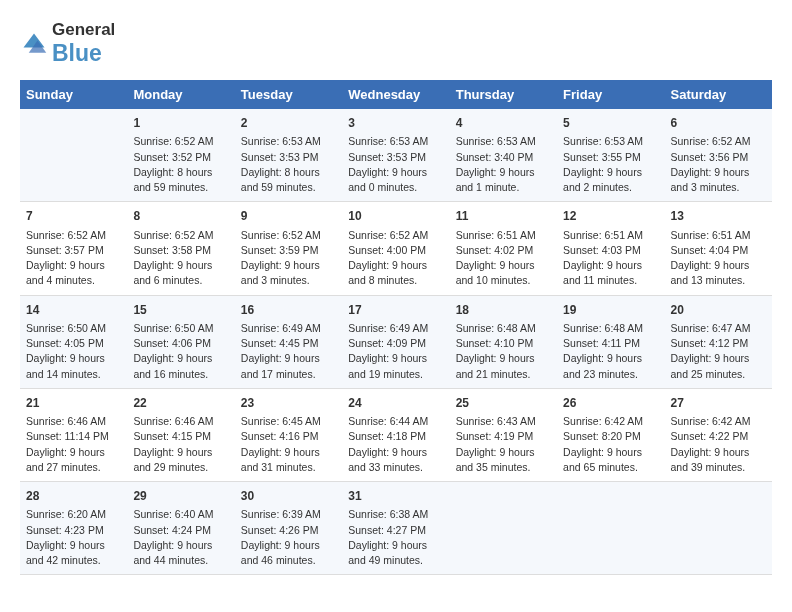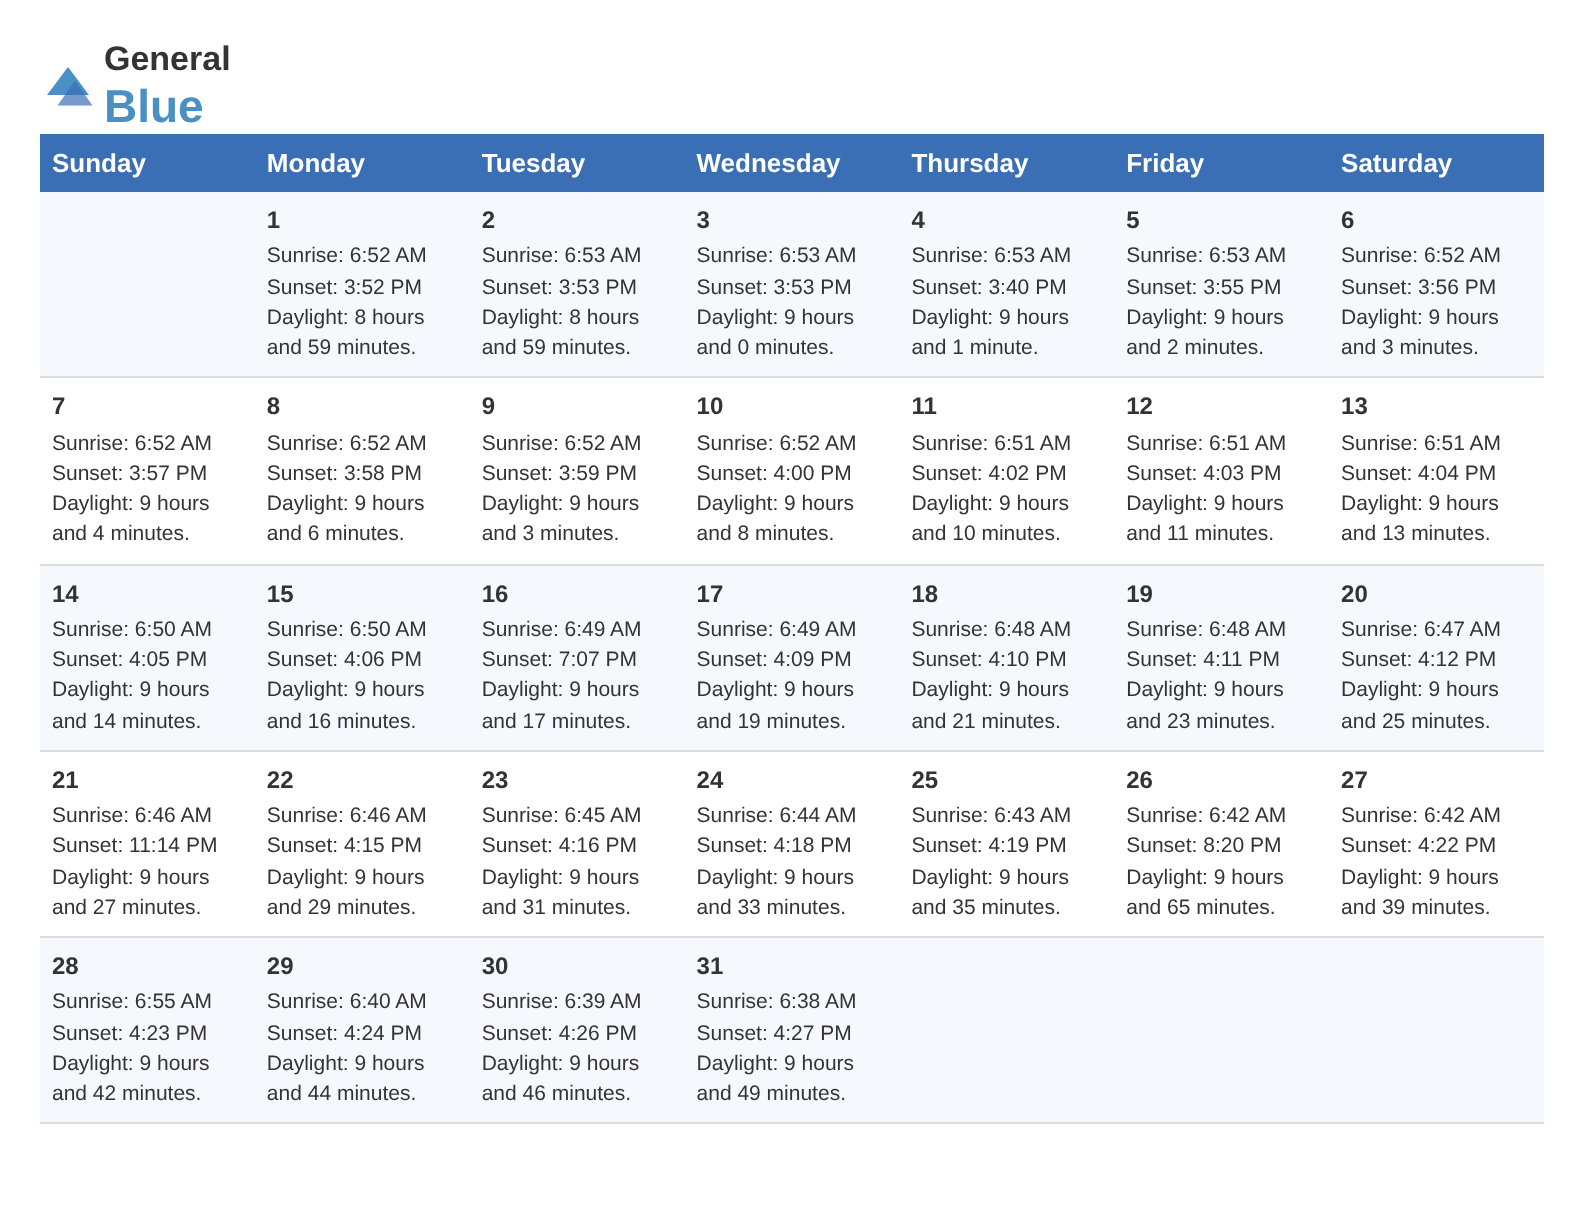--- a/index.html
+++ b/index.html
@@ -7,21 +7,21 @@
       font-family: Arial, sans-serif;
       background: #fff;
       width: 792px;
       min-height: 612px;
       padding: 20px;
     }
     .header {
       display: flex;
       justify-content: space-between;
       align-items: flex-start;
-      margin-bottom: 0;
+      margin-bottom: 13px;
     }
     .logo {
       display: flex;
       align-items: center;
       gap: 4px;
     }
     .logo-icon {
       width: 28px;
       height: 28px;
     }
@@ -220,21 +220,21 @@
         <td>
           <span class="day-num">15</span>
           <div class="day-info">Sunrise: 6:50 AM</div>
           <div class="day-info">Sunset: 4:06 PM</div>
           <div class="day-info">Daylight: 9 hours</div>
           <div class="day-info">and 16 minutes.</div>
         </td>
         <td>
           <span class="day-num">16</span>
           <div class="day-info">Sunrise: 6:49 AM</div>
-          <div class="day-info">Sunset: 7:07 PM</div>
+          <div class="day-info">Sunset: 4:45 PM</div>
           <div class="day-info">Daylight: 9 hours</div>
           <div class="day-info">and 17 minutes.</div>
         </td>
         <td>
           <span class="day-num">17</span>
           <div class="day-info">Sunrise: 6:49 AM</div>
           <div class="day-info">Sunset: 4:09 PM</div>
           <div class="day-info">Daylight: 9 hours</div>
           <div class="day-info">and 19 minutes.</div>
         </td>
@@ -307,21 +307,21 @@
           <span class="day-num">27</span>
           <div class="day-info">Sunrise: 6:42 AM</div>
           <div class="day-info">Sunset: 4:22 PM</div>
           <div class="day-info">Daylight: 9 hours</div>
           <div class="day-info">and 39 minutes.</div>
         </td>
       </tr>
       <tr>
         <td>
           <span class="day-num">28</span>
-          <div class="day-info">Sunrise: 6:55 AM</div>
+          <div class="day-info">Sunrise: 6:20 AM</div>
           <div class="day-info">Sunset: 4:23 PM</div>
           <div class="day-info">Daylight: 9 hours</div>
           <div class="day-info">and 42 minutes.</div>
         </td>
         <td>
           <span class="day-num">29</span>
           <div class="day-info">Sunrise: 6:40 AM</div>
           <div class="day-info">Sunset: 4:24 PM</div>
           <div class="day-info">Daylight: 9 hours</div>
           <div class="day-info">and 44 minutes.</div>

